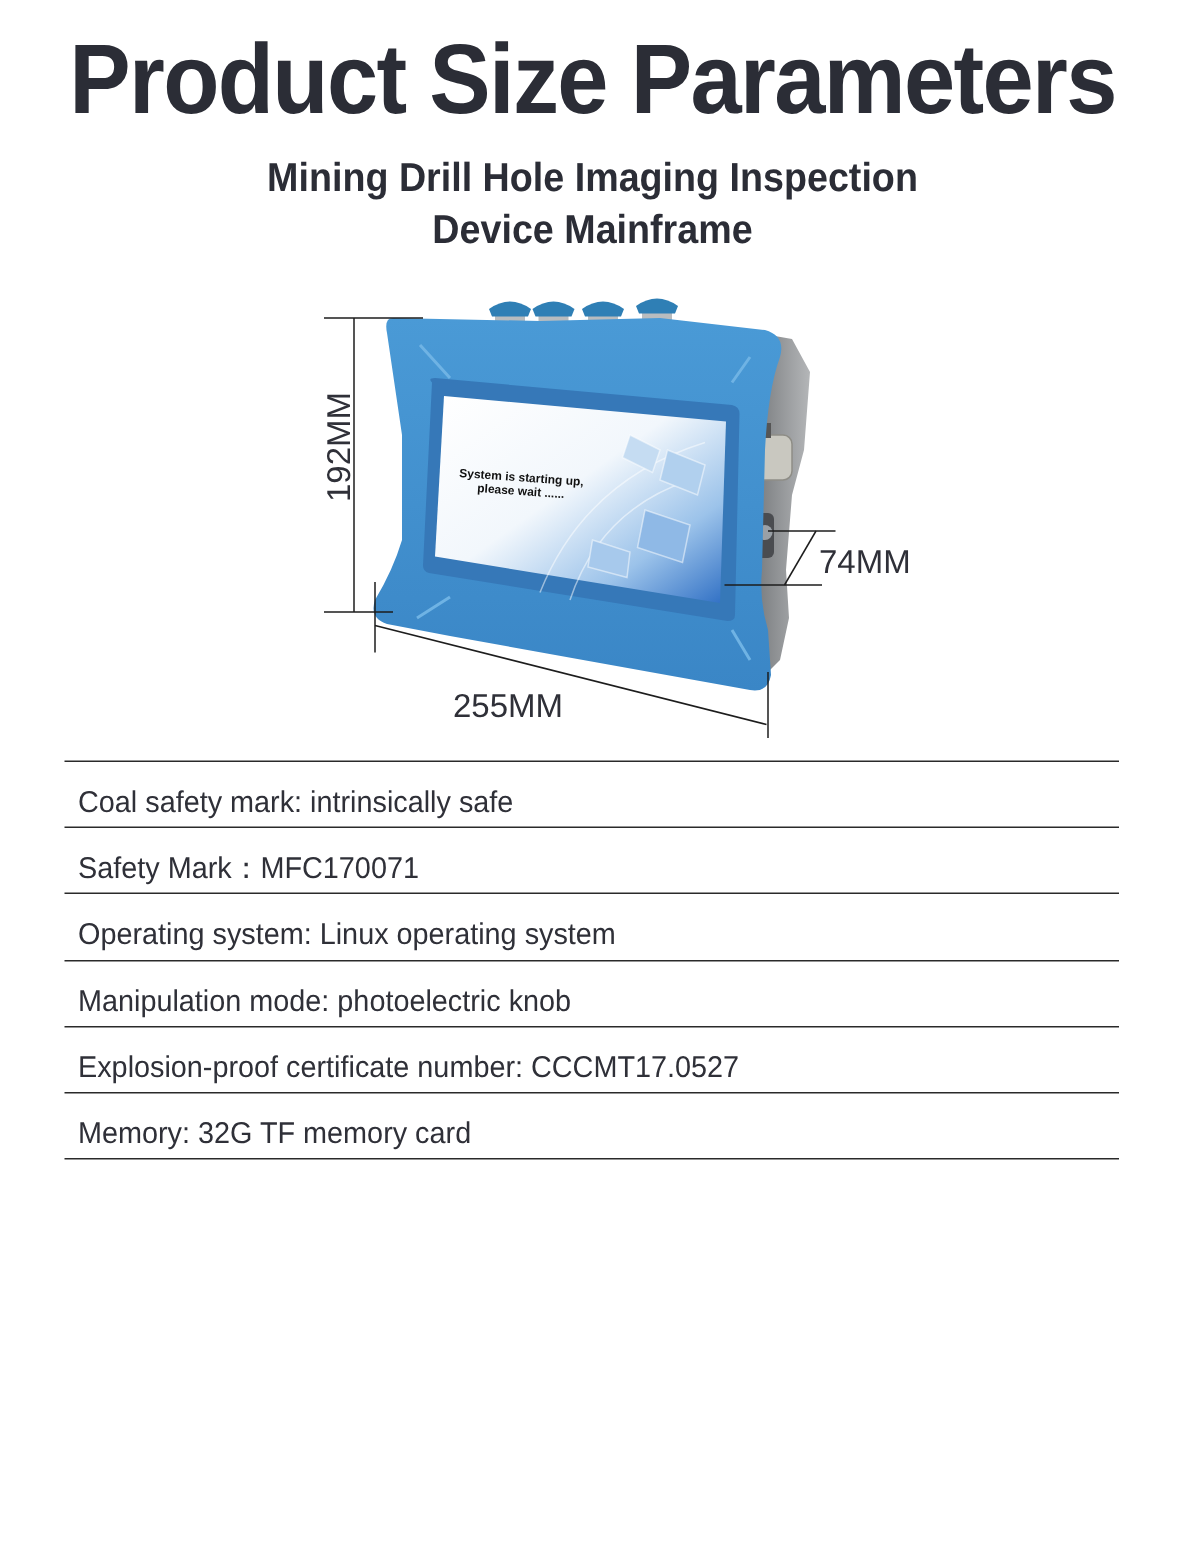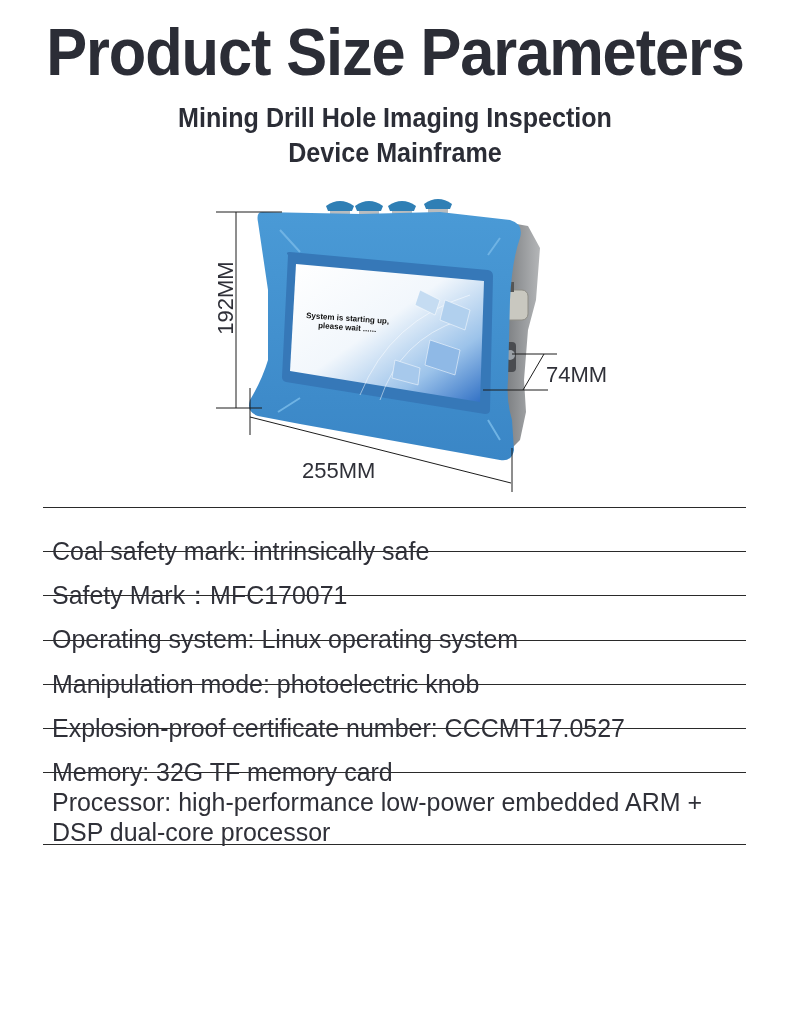--- a/index.html
+++ b/index.html
@@ -21,21 +21,21 @@
     .figure svg { position: absolute; left: 0; top: 0; }
 
     .dim-label { position: absolute; font-size: 22px; color: #2f3038; }
     .dim-h { left: 302px; top: 268px; }
     .dim-d { left: 546px; top: 172px; }
     .dim-v { left: 181px; top: 95px; transform: rotate(-90deg); transform-origin: center; width: 90px; text-align: center; }
 
     .specs { position: absolute; left: 43px; top: 507px; width: 703px; }
     .spec-row {
       border-top: 1.5px solid #2a2a2a;
-      font-size: 26px; color: #2f3038; padding: 16px 0 0 9px;
+      font-size: 20px; color: #2f3038; padding: 0 0 0 9px;
       height: 44.2px; line-height: 55px; white-space: nowrap;
       transform-origin: left;
     }
     .spec-row span { display: inline-block; transform: scaleX(0.96); transform-origin: left; }
     .spec-row.tall { height: 72px; line-height: 30px; padding-top: 14px; white-space: normal; }
     .spec-last { border-top: 1.5px solid #2a2a2a; height: 1px; }
   </style>
 </head>
 <body>
 
@@ -117,15 +117,14 @@
   <div class="dim-label dim-d">74MM</div>
 </div>
 
 <div class="specs">
   <div class="spec-row"><span>Coal safety mark: intrinsically safe</span></div>
   <div class="spec-row"><span>Safety Mark：MFC170071</span></div>
   <div class="spec-row"><span>Operating system: Linux operating system</span></div>
   <div class="spec-row"><span>Manipulation mode: photoelectric knob</span></div>
   <div class="spec-row"><span>Explosion-proof certificate number: CCCMT17.0527</span></div>
   <div class="spec-row"><span>Memory: 32G TF memory card</span></div>
-  <div class="spec-row tall"><span>Processor: high-performance low-power embedded ARM + DSP dual-core processor</span></div>
   <div class="spec-last"></div>
 </div>
 
 </body></html>

